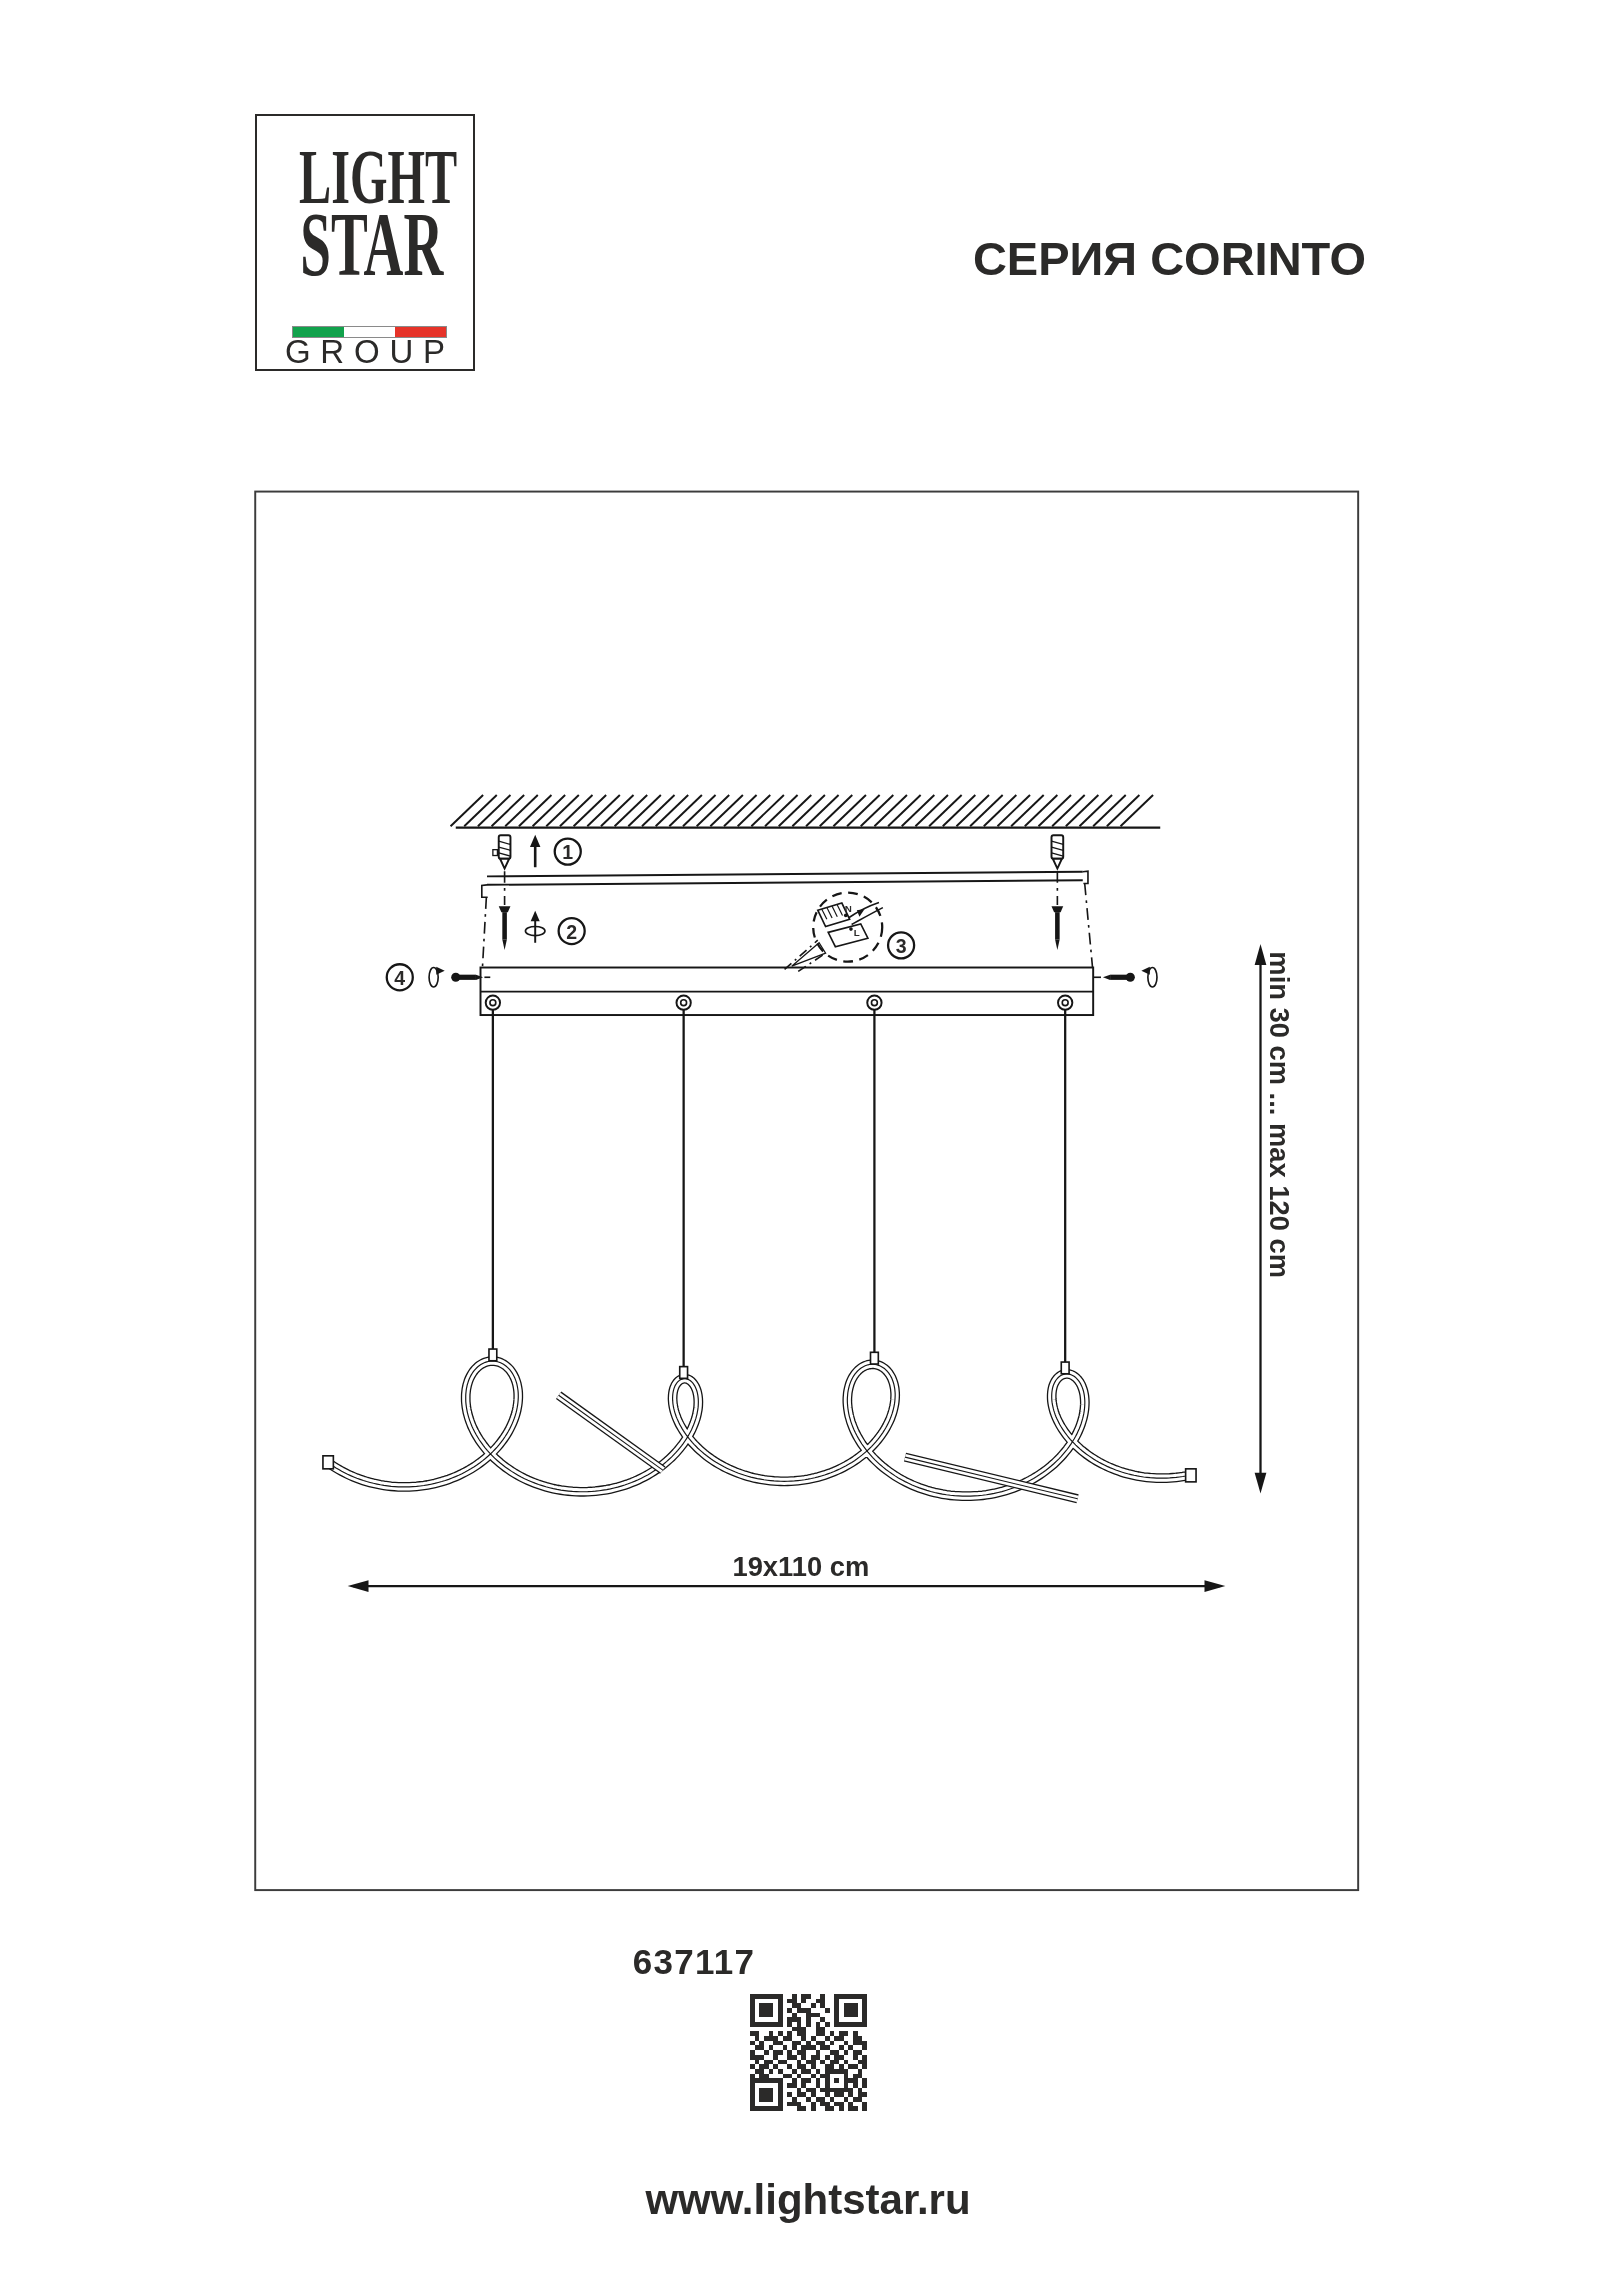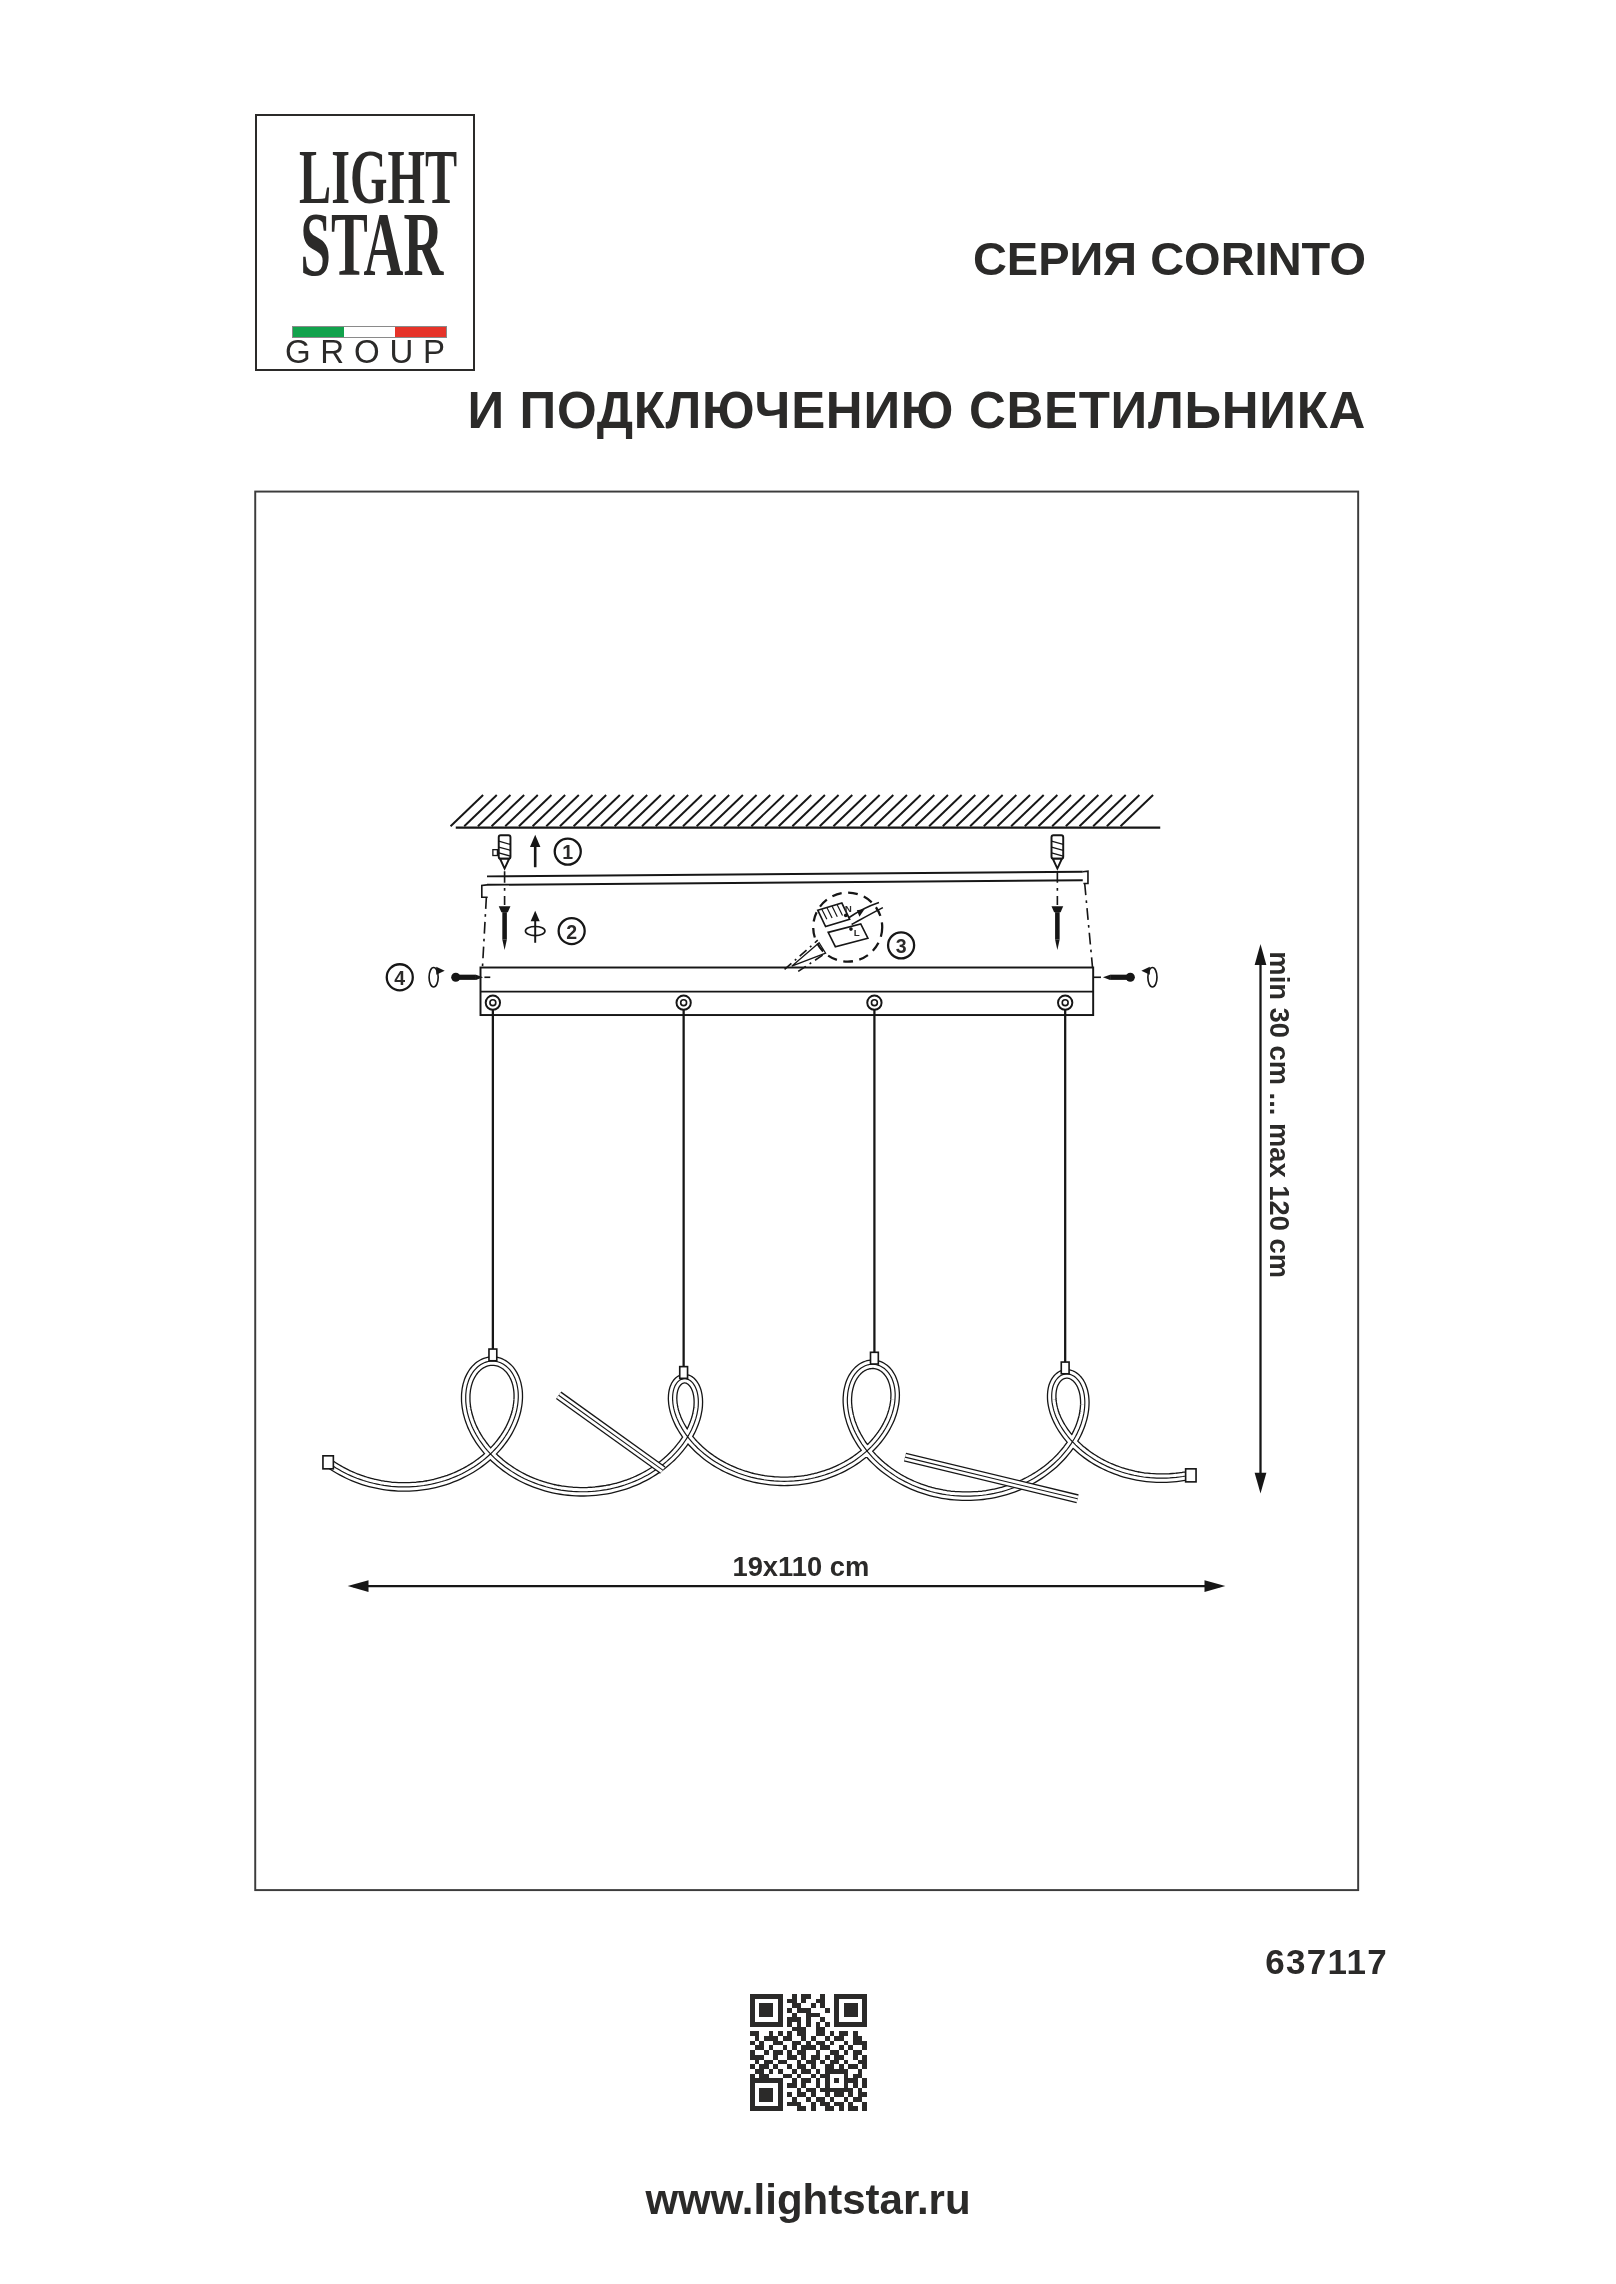--- a/index.html
+++ b/index.html
@@ -27,21 +27,21 @@
     font-weight:bold;font-size:47px;line-height:1.28;white-space:pre;}
   #header-instruction{right:250px;top:276px;text-align:right;
     font-weight:bold;font-size:51px;line-height:1.06;letter-spacing:0.7px;white-space:pre;}
   
   #diagram-svg{left:0;top:0;width:1616px;height:2284px;}
   svg text{font-family:"Liberation Sans", sans-serif;fill:#2b2a29;}
   .callout-num{font-size:30px;font-weight:bold;}
   .dim-text{font-size:42px;font-weight:bold;}
   .term-label{font-size:15px;font-weight:bold;}
   
-  #article-number{left:0;top:1942px;width:1388px;text-align:right;
+  #article-number{left:0;top:1942px;width:1388px;text-align:center;
     font-size:35px;font-weight:bold;letter-spacing:1.3px;}
   #qr-wrap{left:750px;top:1994px;width:117px;height:117px;}
   #footer-site{left:0;top:2168px;width:1616px;text-align:center;
     font-size:42px;font-weight:bold;margin-top:8px;}
 </style>
 </head>
 <body>
 
 <div id="logo-box" class="abs">
   <div id="logo-light" class="logo-line">LIGHT</div>
@@ -51,21 +51,20 @@
     <div id="flag-green" style="background: rgb(18, 162, 76);"></div>
     <div id="flag-white" style="background: rgb(255, 255, 255);"></div>
     <div id="flag-red" style="background: rgb(230, 51, 41);"></div>
   </div>
 </div>
 
 <div id="header-series" class="abs">
   <div>СЕРИЯ CORINTO</div>
 </div>
 <div id="header-instruction" class="abs">
-  <div>И ПОДКЛЮЧЕНИЮ СВЕТИЛЬНИКА</div>
 </div>
 
 <svg id="diagram-svg" class="abs" viewBox="0 0 2482 3508">
   <g stroke="#161616" fill="none" stroke-width="3">
 
     <rect x="392" y="755" width="1694" height="2148" stroke="#3c3c3c" stroke-width="3"></rect>
 
     <line x1="700" y1="1271" x2="1782" y2="1271" stroke-width="3.5"></line>
     <g id="hatch" stroke-width="3">
         <line x1="692" y1="1269" x2="742" y2="1221"></line>

